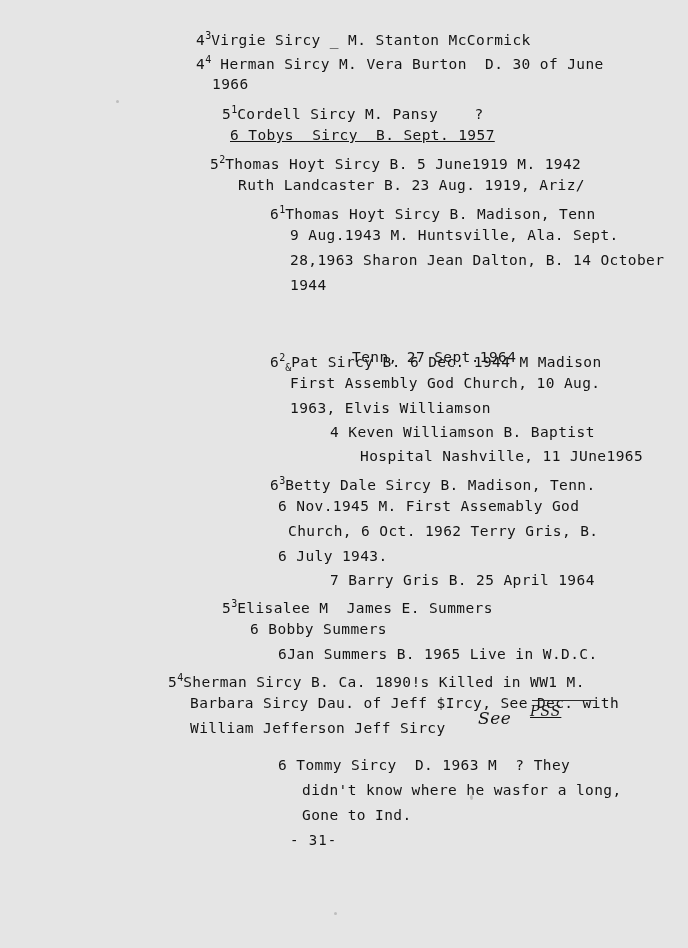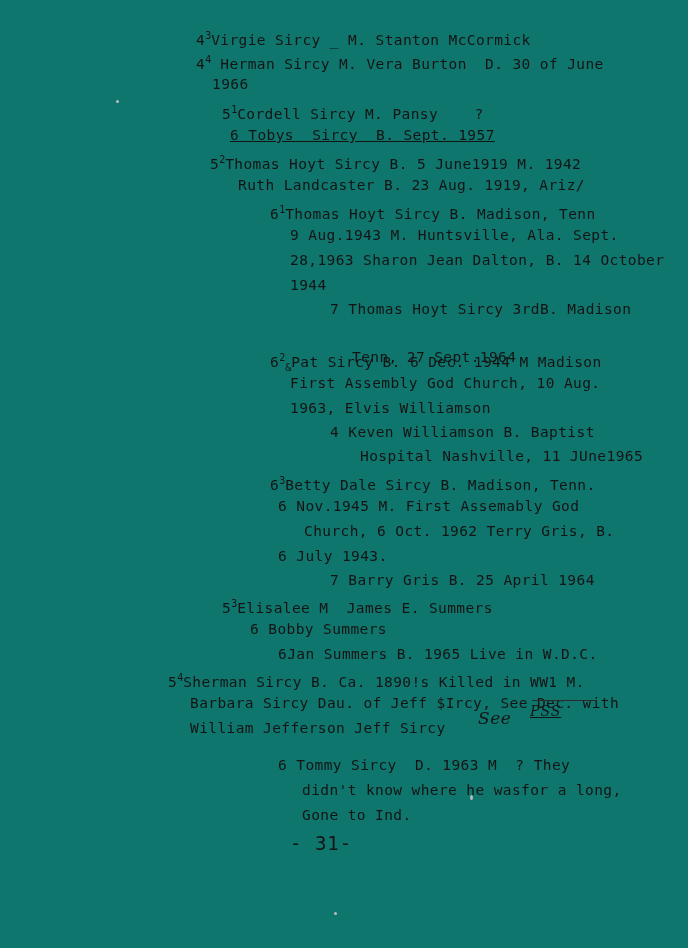--- a/index.html
+++ b/index.html
@@ -11,21 +11,21 @@
     width: 688px;
     height: 948px;
     overflow: hidden;
     font-family: "DejaVu Sans Mono", "Liberation Mono", monospace;
     color: #121212;
   }
   #page {
     position: relative;
     width: 688px;
     height: 948px;
-    background: #0f766e;
+    background: #e5e5e5;
   }
   .line {
     position: absolute;
     white-space: pre;
     font-family: "DejaVu Sans Mono", "Liberation Mono", monospace;
     font-size: 14.5px;
     letter-spacing: 0.4px;
     line-height: 16px;
     color: #141414;
   }
@@ -48,21 +48,21 @@
   .pssmark {
     font-family: "DejaVu Serif", "Liberation Serif", serif;
     font-style: italic;
     font-size: 14px;
     letter-spacing: 1px;
     text-decoration: underline;
   }
   .pagenum {
     position: absolute;
     font-family: "DejaVu Sans Mono", "Liberation Mono", monospace;
-    font-size: 19px;
+    font-size: 14px;
     letter-spacing: 1px;
     color: #141414;
   }
   .speck {
     position: absolute;
     background: #bdbdbd;
     border-radius: 50%;
   }
   .overline-ps {
     position: absolute;
@@ -83,30 +83,29 @@
   <div class="line" id="l2" style="left: 196px; top: 52px;">4<span class="sup">4</span> Herman Sircy M. Vera Burton  D. 30 of June</div>
   <div class="line" id="l3" style="left: 212px; top: 76px;">1966</div>
   <div class="line" id="l4" style="left: 222px; top: 102px;">5<span class="sup">1</span>Cordell Sircy M. Pansy    ?</div>
   <div class="line" id="l5" style="left: 230px; top: 127px; text-decoration: underline;">6 Tobys  Sircy  B. Sept. 1957</div>
   <div class="line" id="l6" style="left: 210px; top: 152px;">5<span class="sup">2</span>Thomas Hoyt Sircy B. 5 June1919 M. 1942</div>
   <div class="line" id="l7" style="left: 238px; top: 177px;">Ruth Landcaster B. 23 Aug. 1919, Ariz/</div>
   <div class="line" id="l8" style="left: 270px; top: 202px;">6<span class="sup">1</span>Thomas Hoyt Sircy B. Madison, Tenn</div>
   <div class="line" id="l9" style="left: 290px; top: 227px;">9 Aug.1943 M. Huntsville, Ala. Sept.</div>
   <div class="line" id="l10" style="left: 290px; top: 252px;">28,1963 Sharon Jean Dalton, B. 14 October</div>
   <div class="line" id="l11" style="left: 290px; top: 277px;">1944</div>
-  <div class="line" id="l12" style="left: 330px; top: 301px;">7 Thomas Hoyt Sircy 3rdB. Madison</div>
   <div class="line" id="l13" style="left: 352px; top: 325px; margin-top: 24px;">Tenn, 27 Sept.1964</div>
   <div class="line" id="l14" style="left: 270px; top: 350px;">6<span class="sup">2</span><span class="sub">&amp;</span>Pat Sircy B. 6 Dec. 1944 M Madison</div>
   <div class="line" id="l15" style="left: 290px; top: 375px;">First Assembly God Church, 10 Aug.</div>
   <div class="line" id="l16" style="left: 290px; top: 400px;">1963, Elvis Williamson</div>
   <div class="line" id="l17" style="left: 330px; top: 424px;">4 Keven Williamson B. Baptist</div>
   <div class="line" id="l18" style="left: 360px; top: 448px;">Hospital Nashville, 11 JUne1965</div>
   <div class="line" id="l19" style="left: 270px; top: 473px;">6<span class="sup">3</span>Betty Dale Sircy B. Madison, Tenn.</div>
   <div class="line" id="l20" style="left: 278px; top: 498px;">6 Nov.1945 M. First Assemably God</div>
-  <div class="line" id="l21" style="left: 304px; top: 523px;">Church, 6 Oct. 1962 Terry Gris, B.</div>
+  <div class="line" id="l21" style="left: 288px; top: 523px;">Church, 6 Oct. 1962 Terry Gris, B.</div>
   <div class="line" id="l22" style="left: 278px; top: 548px;">6 July 1943.</div>
   <div class="line" id="l23" style="left: 330px; top: 572px;">7 Barry Gris B. 25 April 1964</div>
   <div class="line" id="l24" style="left: 222px; top: 596px;">5<span class="sup">3</span>Elisalee M  James E. Summers</div>
   <div class="line" id="l25" style="left: 250px; top: 621px;">6 Bobby Summers</div>
   <div class="line" id="l26" style="left: 278px; top: 646px;">6Jan Summers B. 1965 Live in W.D.C.</div>
   <div class="line" id="l27" style="left: 168px; top: 670px;">5<span class="sup">4</span>Sherman Sircy B. Ca. 1890!s Killed in WW1 M.</div>
   <div class="line" id="l29" style="left: 190px; top: 720px;">William Jefferson Jeff Sircy </div>
   <div class="line" id="l28" style="left: 190px; top: 695px;">Barbara Sircy Dau. of Jeff $Ircy, See Dec. with</div>
   <div class="line" id="l30" style="left: 278px; top: 757px;">6 Tommy Sircy  D. 1963 M  ? They</div>
   <div class="line" id="l31" style="left: 302px; top: 782px;">didn't know where he wasfor a long,</div>

